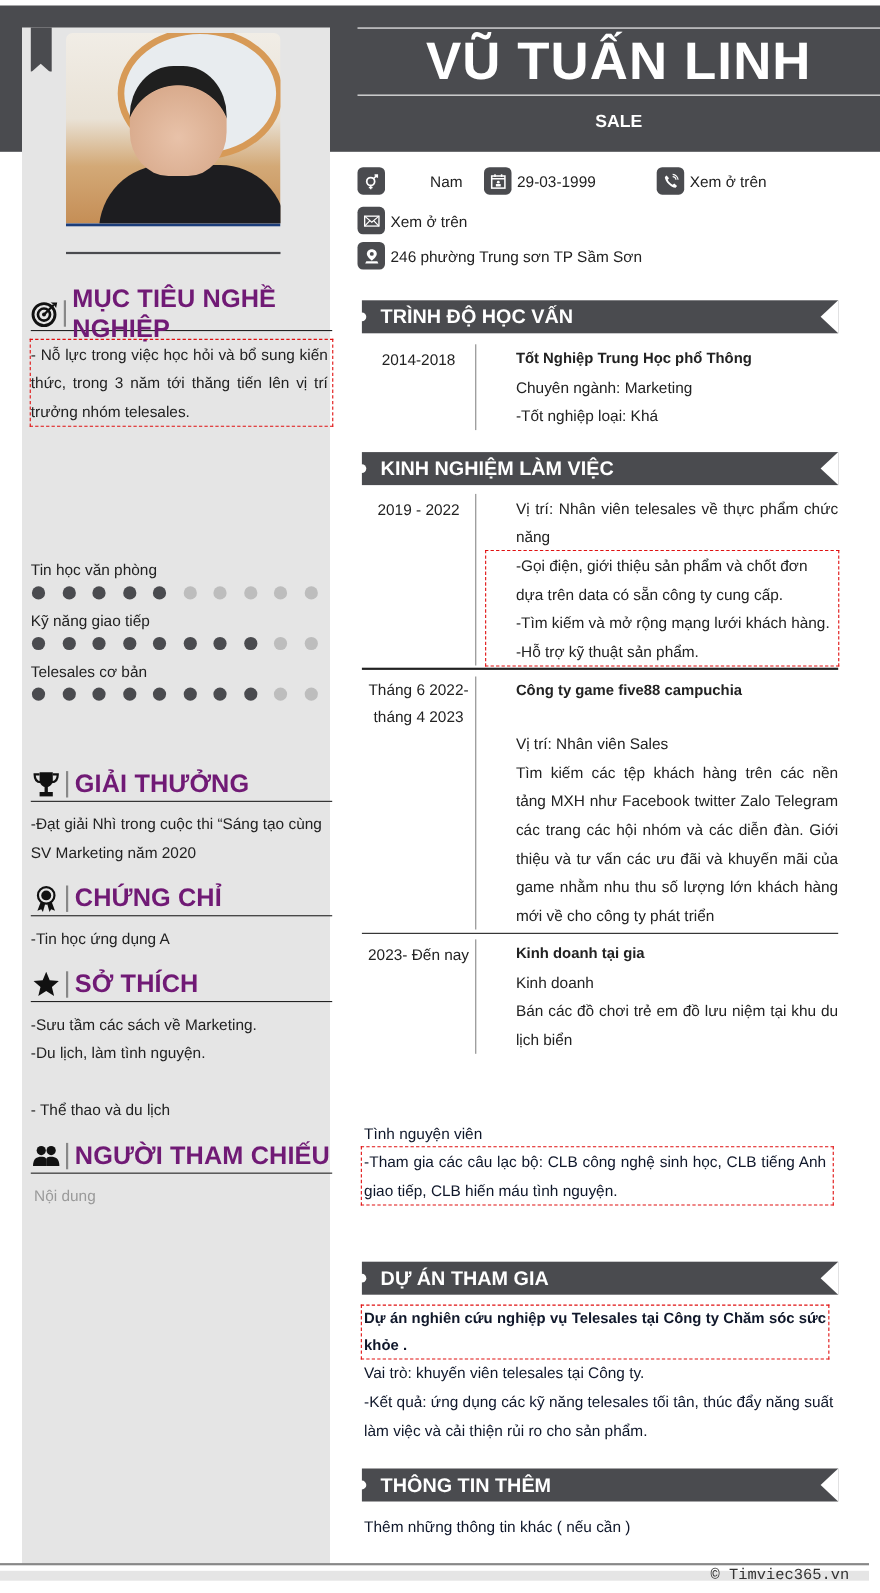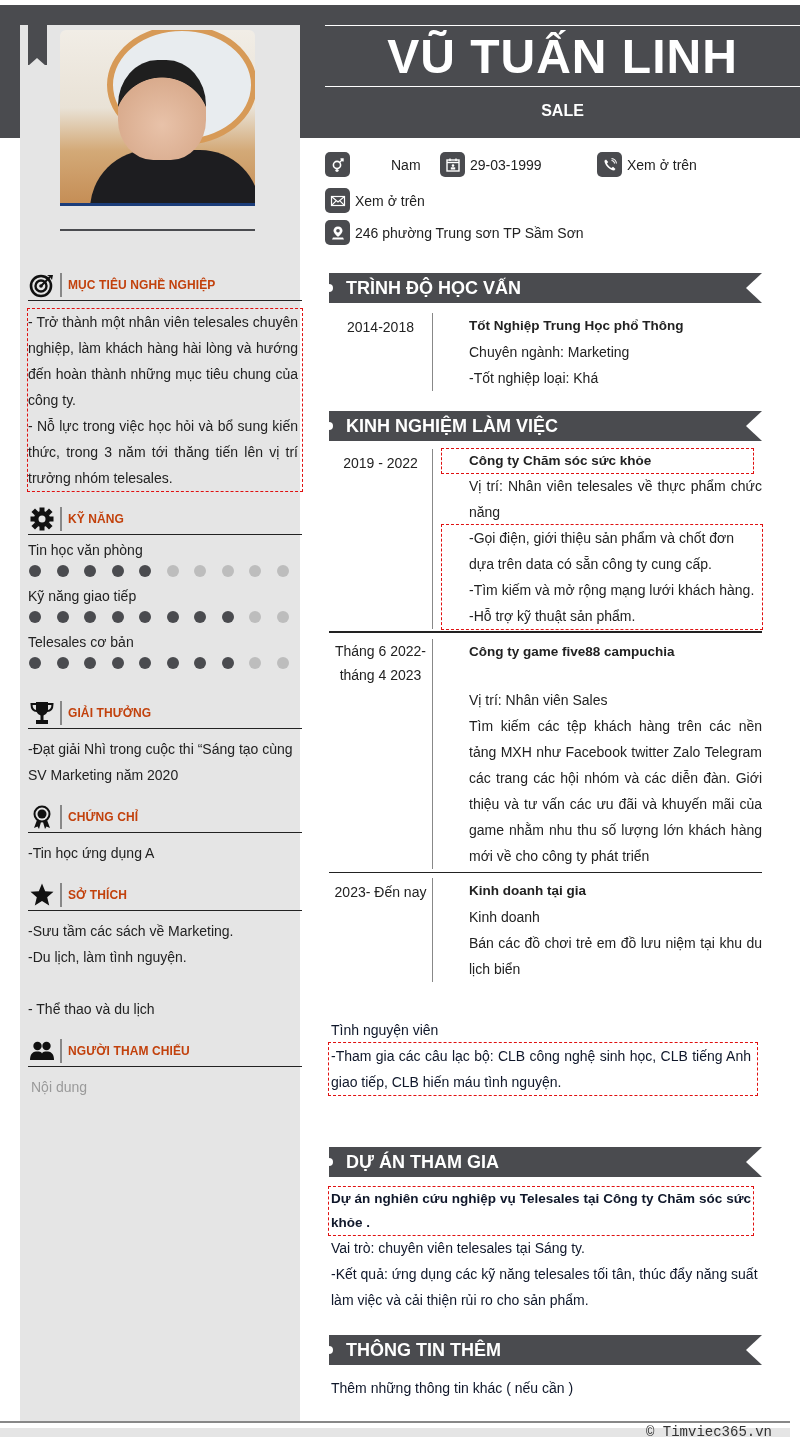--- a/index.html
+++ b/index.html
@@ -31,21 +31,21 @@
     .contact { position: absolute; display: flex; align-items: center; font-size: 14px; color: #222; white-space: nowrap; }
     .c-icon { width: 25px; height: 25px; background: #4a4b4f; border-radius: 5px; color: #fff;
       display: inline-flex; align-items: center; justify-content: center; margin-right: 5px; font-size: 14px; }
     .c-icon svg { width: 16px; height: 16px; }
 
     .lsec { position: absolute; left: 28px; width: 274px; }
     .lsec-head { display: flex; align-items: center; height: 32px; border-bottom: 1.5px solid #222; }
     .lsec-head .l-icon { width: 28px; height: 28px; display: inline-flex; align-items: center; justify-content: center; }
     .lsec-head .l-icon svg { width: 26px; height: 26px; }
     .lsec-head .vbar { width: 2px; height: 24px; background: #888; margin: 0 6px 0 4px; }
-    .lsec-head .l-title { font-weight: bold; font-size: 12px; color: #c2410c; letter-spacing: 0.1px; }
+    .lsec-head .l-title { font-weight: bold; font-size: 23px; color: #701a75; letter-spacing: 0.1px; }
     .lsec-body { font-size: 14px; line-height: 26px; color: #222; }
     .dashed { outline: 1px dashed #e01010; outline-offset: 0px; }
     .justify { text-align: justify; }
 
     .skill { margin-top: 4px; }
     .skill-name { font-size: 14px; line-height: 22px; }
     .dots { display: flex; gap: 15.5px; height: 20px; align-items: center; padding-left: 1px; }
     .dot { width: 12px; height: 12px; border-radius: 50%; background: #4a4b4f; }
     .dot.off { background: #bdbdbd; }
 
@@ -150,46 +150,25 @@
           <circle cx="12" cy="14" r="5.5" fill="none" stroke="#111" stroke-width="2.4"></circle>
           <circle cx="12" cy="14" r="1.8" fill="#111"></circle>
           <path d="M12 14 L21 5" stroke="#111" stroke-width="2"></path>
           <path d="M18 3 L21 5 L23 8 L24 3 Z" fill="#111"></path>
         </svg>
     </span>
     <span class="vbar"></span>
     <span class="l-title">MỤC TIÊU NGHỀ NGHIỆP</span>
   </div>
   <div class="lsec-body justify dashed" style="margin-top:8px;padding-right:4px;">
-    <div>- Trở thành một nhân viên telesales chuyên nghiệp, làm khách hàng hài lòng và hướng đến hoàn thành những mục tiêu chung của công ty.</div>
     <div>- Nỗ lực trong việc học hỏi và bổ sung kiến thức, trong 3 năm tới thăng tiến lên vị trí trưởng nhóm telesales.</div>
   </div>
 </div>
 
 <div class="lsec" style="top:503px;">
-  <div class="lsec-head">
-    <span class="l-icon">
-      <svg viewBox="0 0 26 26">
-          <g fill="#111">
-            <circle cx="13" cy="13" r="8"></circle>
-            <rect x="10.5" y="1.5" width="5" height="5"></rect>
-            <rect x="10.5" y="19.5" width="5" height="5"></rect>
-            <rect x="1.5" y="10.5" width="5" height="5"></rect>
-            <rect x="19.5" y="10.5" width="5" height="5"></rect>
-            <rect x="3.5" y="3.5" width="5" height="5" transform="rotate(45 6 6)"></rect>
-            <rect x="17.5" y="3.5" width="5" height="5" transform="rotate(45 20 6)"></rect>
-            <rect x="3.5" y="17.5" width="5" height="5" transform="rotate(45 6 20)"></rect>
-            <rect x="17.5" y="17.5" width="5" height="5" transform="rotate(45 20 20)"></rect>
-          </g>
-          <circle cx="13" cy="13" r="3.5" fill="#e5e5e5"></circle>
-        </svg>
-    </span>
-    <span class="vbar"></span>
-    <span class="l-title">KỸ NĂNG</span>
-  </div>
   <div id="skills-list" style="margin-top:4px;">
       <div class="skill">
         <div class="skill-name">Tin học văn phòng</div>
         <div class="dots">
           <span class="dot"></span>
           <span class="dot"></span>
           <span class="dot"></span>
           <span class="dot"></span>
           <span class="dot"></span>
           <span class="dot off"></span>
@@ -308,21 +287,20 @@
     </div>
   </div>
 </div>
 
 <div class="rsec" style="top:411px;">
   <div class="ribbon">KINH NGHIỆM LÀM VIỆC</div>
 
   <div class="tl-row" style="margin-top:8px;">
     <div class="tl-date">2019 - 2022</div>
     <div class="tl-content">
-      <div class="tl-title dashed" style="margin-left:-27px;padding-left:27px;margin-right:9px;line-height:24px;">Công ty Chăm sóc sức khỏe</div>
       <div class="justify">Vị trí: Nhân viên telesales về thực phẩm chức năng</div>
       <div class="dashed" style="margin-left:-27px;padding-left:27px;white-space:pre-line;">-Gọi điện, giới thiệu sản phẩm và chốt đơn dựa trên data có sẵn công ty cung cấp.
 -Tìm kiếm và mở rộng mạng lưới khách hàng.
 -Hỗ trợ kỹ thuật sản phẩm.</div>
     </div>
   </div>
   <div class="sep" style="margin-top:2px;"></div>
 
   <div class="tl-row" style="padding-top:6px;">
     <div class="tl-date" style="padding-top:0;">Tháng 6 2022- tháng 4 2023</div>
@@ -346,21 +324,21 @@
 </div>
 
 <div class="rsec" style="top:1007px;">
   <div class="rbody" style="margin-top:10px;padding-left:2px;">Tình nguyện viên</div>
   <div class="rbody justify dashed" style="padding-left:2px;padding-right:6px;margin-right:5px;">-Tham gia các câu lạc bộ: CLB công nghệ sinh học, CLB tiếng Anh giao tiếp, CLB hiến máu tình nguyện.</div>
 </div>
 
 <div class="rsec" style="top:1147px;">
   <div class="ribbon">DỰ ÁN THAM GIA</div>
   <div class="rbody justify dashed" style="margin-top:10px;font-weight:bold;font-size:13.5px;padding-left:2px;padding-right:2px;margin-right:9px;line-height:24px;">Dự án nghiên cứu nghiệp vụ Telesales tại Công ty Chăm sóc sức khỏe .</div>
-  <div class="rbody" style="padding-left:2px;">Vai trò: chuyên viên telesales tại Sáng ty.</div>
+  <div class="rbody" style="padding-left:2px;">Vai trò: khuyến viên telesales tại Công ty.</div>
   <div class="rbody" style="padding-left:2px;">-Kết quả: ứng dụng các kỹ năng telesales tối tân, thúc đẩy năng suất làm việc và cải thiện rủi ro cho sản phẩm.</div>
 </div>
 
 <div class="rsec" style="top:1335px;">
   <div class="ribbon">THÔNG TIN THÊM</div>
   <div class="rbody" style="margin-top:10px;padding-left:2px;">Thêm những thông tin khác ( nếu cần )</div>
 </div>
 
 <div class="footer-line"></div>
 <div class="footer-bar"></div>

